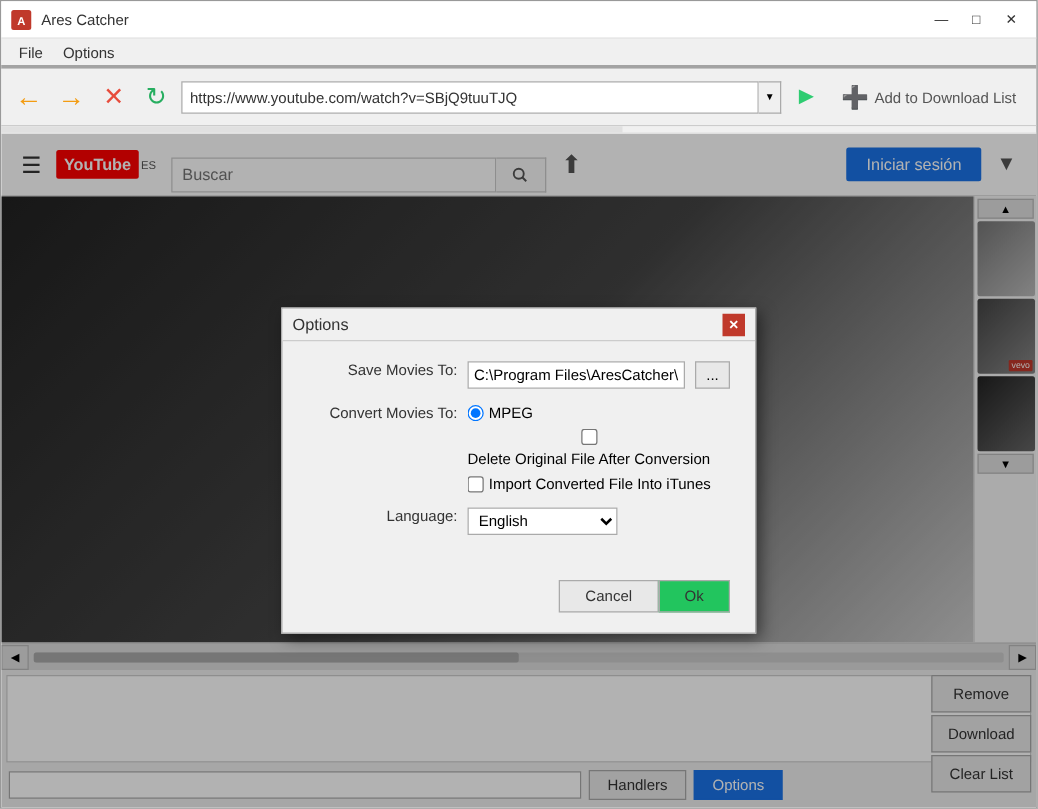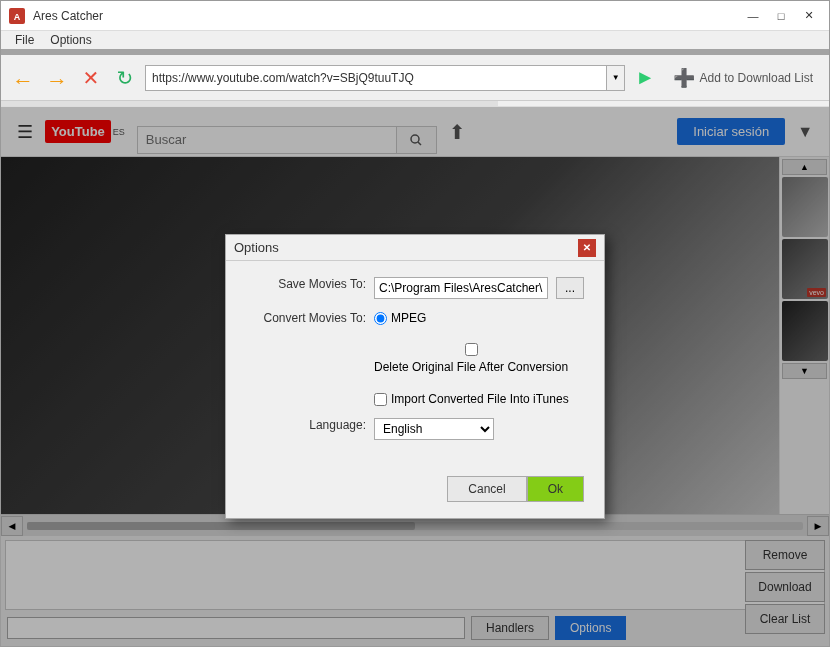--- a/index.html
+++ b/index.html
@@ -69,21 +69,21 @@
       justify-content: center;
       font-size: 11px;
       color: #333;
     }
     .menu-bar {
       background: #f0f0f0;
       height: 24px;
       display: flex;
       align-items: center;
       padding: 0 6px;
-      border-bottom: 6px solid #a3a3a3;
+      border-bottom: 3px solid #a3a3a3;
     }
     .menu-item {
       padding: 2px 8px;
       cursor: pointer;
       font-size: 12px;
       color: #333;
     }
     .toolbar {
       background: #f0f0f0;
       height: 46px;
@@ -393,21 +393,21 @@
     .modal-btn {
       height: 26px;
       padding: 0 20px;
       border: 1px solid #aaa;
       background: #e8e8e8;
       cursor: pointer;
       font-size: 12px;
       color: #333;
     }
     .modal-btn.primary {
-      background: #84cc16;
+      background: #22c55e;
     }
 
     
     .yt-nav-arrows {
       display: flex;
       align-items: center;
       background: #ddd;
       border-top: 1px solid #ccc;
       height: 22px;
     }
@@ -571,21 +571,21 @@
         </div>
 
         <div class="modal-body">
 
           <div class="form-row">
             <span class="form-label">Save Movies To:</span>
             <input class="form-input" type="text" value="C:\Program Files\AresCatcher\Downloads\" style="">
             <button class="browse-btn">...</button>
           </div>
 
-          <div class="form-row" style="align-items:flex-start;flex-direction:column;gap:18px;">
+          <div class="form-row" style="align-items:flex-start;flex-direction:column;gap:6px;">
             <div style="display:flex;align-items:center;gap:8px;">
               <span class="form-label" style="width:120px;text-align:right;">Convert Movies To:</span>
               <div style="display:flex;align-items:center;gap:4px;">
                 <input type="radio" name="convert" checked="" style="">
                 <span>MPEG</span>
               </div>
             </div>
             <div style="margin-left:128px;display:flex;align-items:center;gap:4px;flex-direction:column;">
               <input type="checkbox" style="">
               <span>Delete Original File After Conversion</span>

